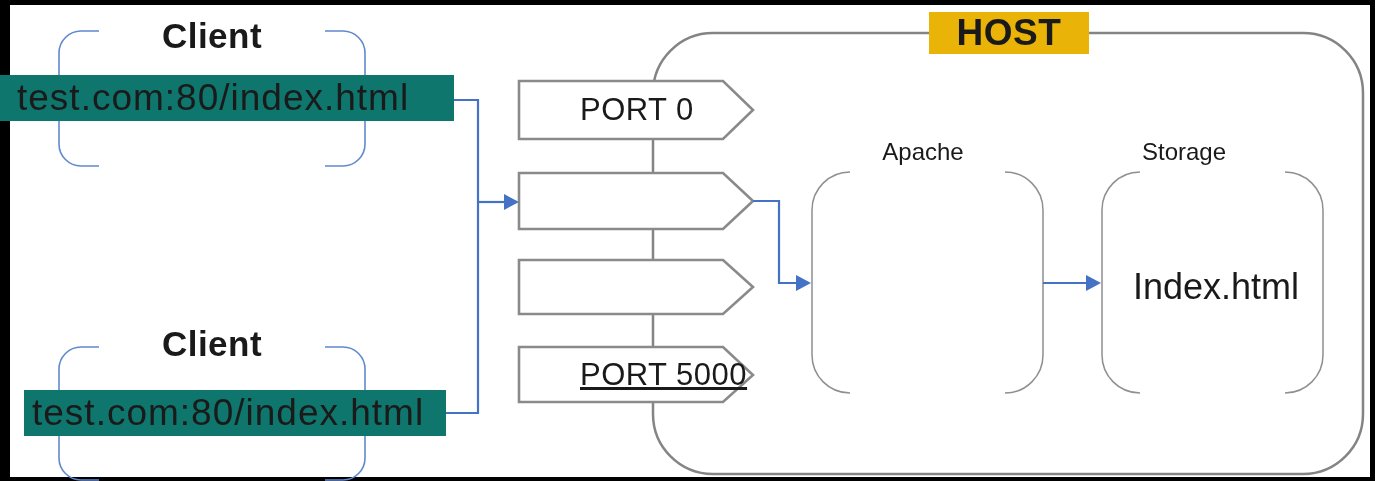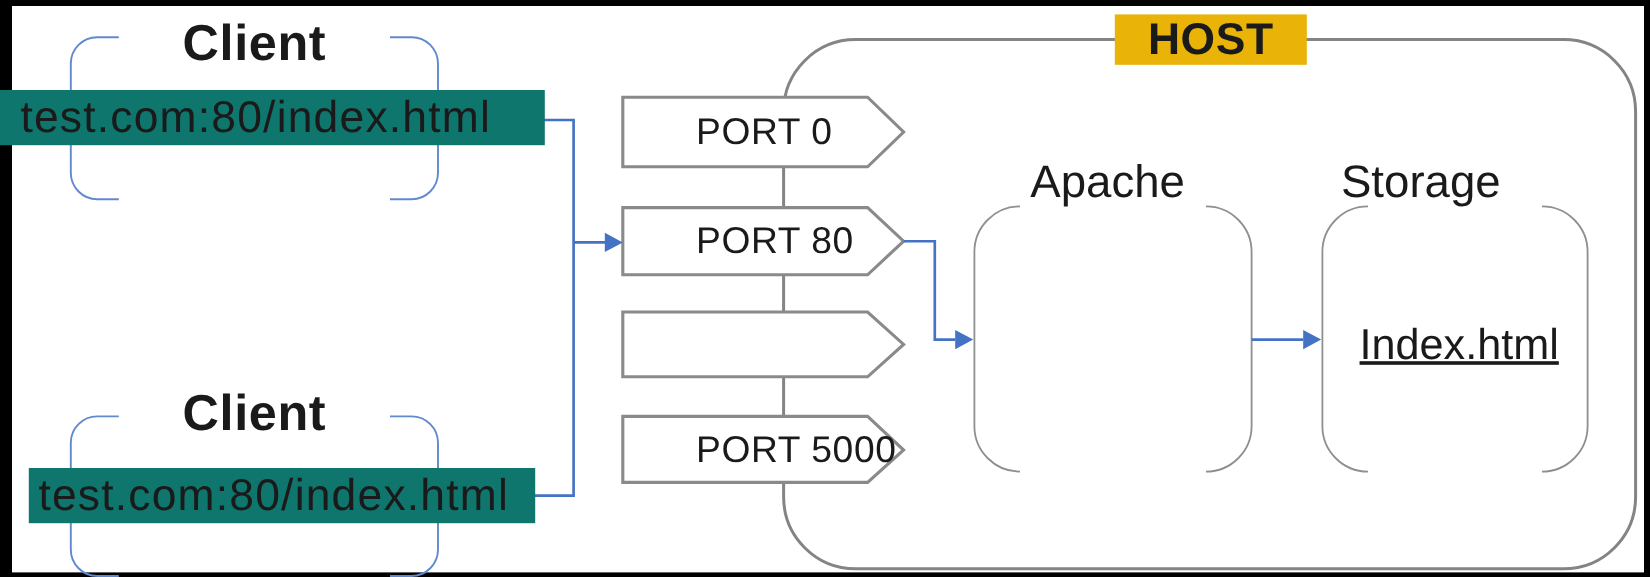--- a/index.html
+++ b/index.html
@@ -13,52 +13,52 @@
   }
   .frame{position:absolute;background:#000;}
   #frame-left{left:0;top:0;width:10px;height:481px;}
   #frame-top{left:0;top:0;width:1375px;height:5px;}
   #frame-right{right:0;top:0;width:5px;height:481px;}
   #frame-bottom{left:0;bottom:0;width:1375px;height:4px;}
   svg{position:absolute;left:0;top:0;z-index:2;}
   .lbl{position:absolute;z-index:3;white-space:nowrap;}
   .client-title{
     width:200px;text-align:center;
-    font-size:42px;font-weight:bold;line-height:36px;letter-spacing:0.5px;
+    font-size:35px;font-weight:bold;line-height:36px;letter-spacing:0.5px;
   }
   #client-title-top{left:112px;top:18px;}
   #client-title-bottom{left:112px;top:326px;}
   .url{
     background:#0f766e;
     font-size:37px;line-height:46px;letter-spacing:1px;
   }
   #client-url-top{left:0px;top:75px;width:437px;padding-left:17px;}
   #client-url-bottom{left:24px;top:390px;width:414px;padding-left:8px;}
   .port-label{
     left:536px;width:190px;
     font-size:31px;letter-spacing:0.5px;margin-left:44px;
   }
   #port-label-0{top:81px;line-height:58px;}
   #port-label-1{top:173px;line-height:56px;}
   #port-label-2{top:260px;line-height:54px;}
-  #port-label-3{top:347px;line-height:55px;}
+  #port-label-3{top:347px;line-height:55px;text-decoration:underline;}
   #host-title{
     left:929px;top:12px;width:160px;text-align:center;
     font-size:37px;font-weight:bold;line-height:42px;letter-spacing:0.5px;
     background:#eab308;
   }
   .comp-title{
     width:200px;text-align:center;
-    font-size:38px;line-height:36px;
+    font-size:24px;line-height:36px;
   }
   #apache-title{left:823px;top:134px;}
   #storage-title{left:1084px;top:134px;}
   #storage-content{
     left:1116px;top:268px;width:200px;text-align:center;
-    font-size:36px;line-height:38px;text-decoration:underline;
+    font-size:36px;line-height:38px;
   }
 </style>
 </head>
 <body>
 
 <div id="stage">
 
   <div id="frame-left" class="frame"></div>
   <div id="frame-top" class="frame"></div>
   <div id="frame-right" class="frame"></div>
@@ -109,21 +109,20 @@
     </g>
   </svg>
 
   <div class="lbl client-title" id="client-title-top">Client</div>
   <div class="lbl url" id="client-url-top">test.com:80/index.html</div>
 
   <div class="lbl client-title" id="client-title-bottom">Client</div>
   <div class="lbl url" id="client-url-bottom">test.com:80/index.html</div>
 
   <div class="lbl port-label" id="port-label-0">PORT 0</div>
-  <div class="lbl port-label" id="port-label-1">PORT 80</div>
   <div class="lbl port-label" id="port-label-3">PORT 5000</div>
 
   <div class="lbl" id="host-title">HOST</div>
 
   <div class="lbl comp-title" id="apache-title">Apache</div>
   <div class="lbl comp-title" id="storage-title">Storage</div>
   <div class="lbl" id="storage-content">Index.html</div>
 
 </div>
 

